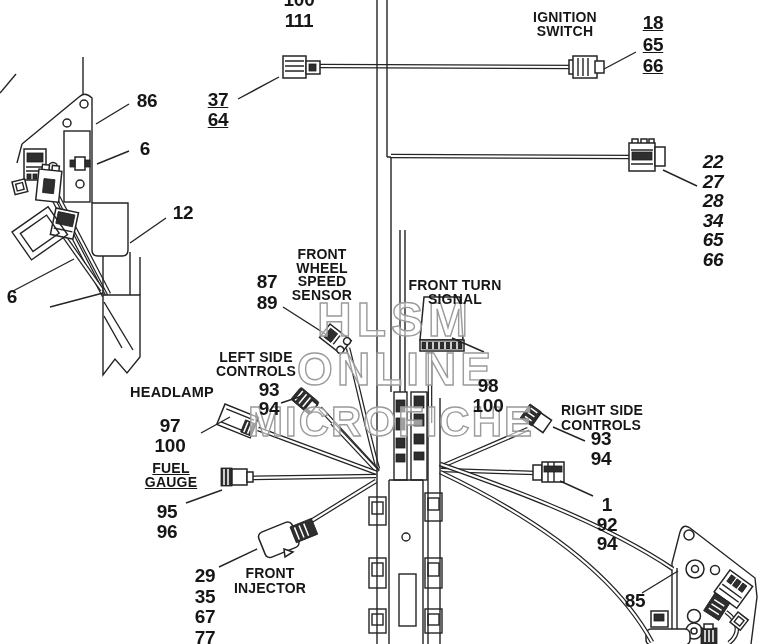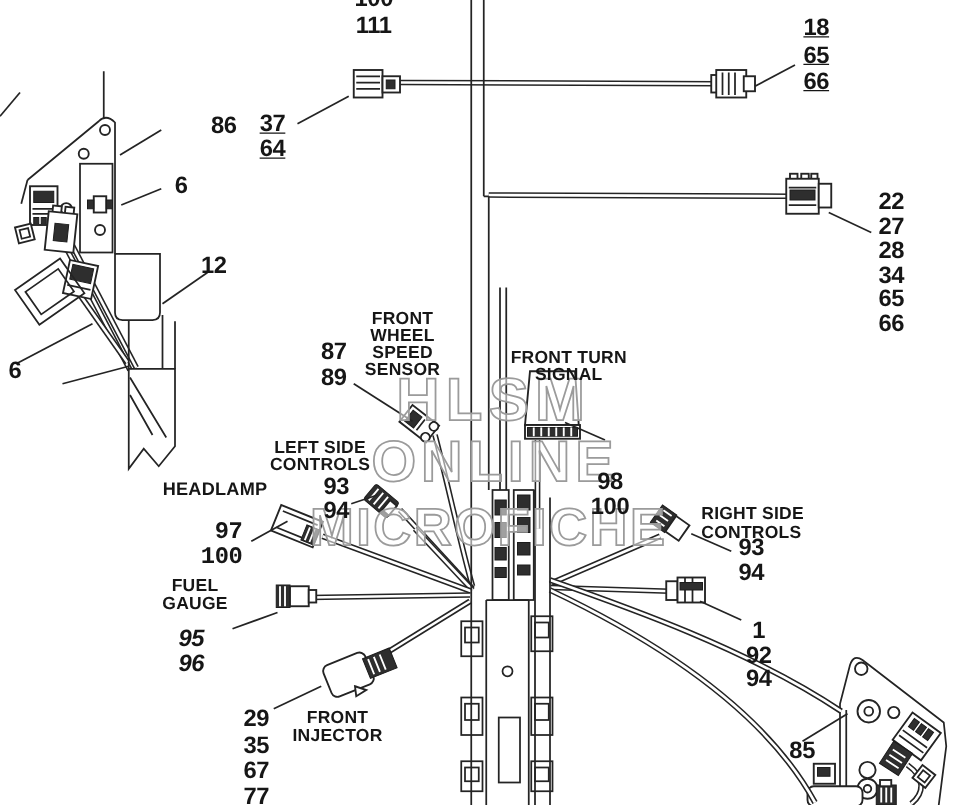--- a/index.html
+++ b/index.html
@@ -296,73 +296,75 @@
     <text class="wm" x="391" y="436" font-size="42" letter-spacing="2">MICROFICHE</text>
   </g>
 </svg>
 
 <div class="num" style="left:281px;top:-11px;width:36px;line-height:21px;">100
 111</div>
 
 <div class="num" style="left:196px;top:90px;width:44px;text-decoration:underline;">37
 64</div>
 
+<div class="lbl" style="left:503px;top:10px;width:124px;">IGNITION
+SWITCH</div>
 <div class="num" style="left:638px;top:12px;width:30px;line-height:21.5px;text-decoration:underline;">18
 65
 66</div>
 
-<div class="num" style="left:698px;top:152px;width:30px;line-height:19.5px;">22
+<div class="num" style="left:698px;top:152px;width:30px;line-height:19.5px;font-style:italic;">22
 27
 28
 34
 65
 66</div>
 
-<div class="num" style="left:132px;top:91px;width:30px;margin-left:32px;">86</div>
+<div class="num" style="left:132px;top:91px;width:30px;">86</div>
 <div class="num" style="left:135px;top:139px;width:20px;">6</div>
-<div class="num" style="left:156px;top:203px;width:30px;">12</div>
+<div class="num" style="left:168px;top:203px;width:30px;">12</div>
 <div class="num" style="left:2px;top:287px;width:20px;">6</div>
 
 <div class="lbl" style="left:270px;top:248px;width:104px;line-height:13.5px;">FRONT
 WHEEL
 SPEED
 SENSOR</div>
 <div class="num" style="left:252px;top:272px;width:30px;line-height:20.5px;">87
 89</div>
 
 <div class="lbl" style="left:393px;top:278px;width:124px;">FRONT TURN
 SIGNAL</div>
 <div class="num" style="left:468px;top:340px;width:40px;line-height:19.5px;text-align:center;margin-top:36px;">98
 100</div>
 
 <div class="lbl" style="left:194px;top:350px;width:124px;text-align:center;">LEFT SIDE
 CONTROLS</div>
 <div class="num" style="left:254px;top:380px;width:30px;line-height:19px;">93
 94</div>
 
 <div class="lbl" style="left:126px;top:385px;width:92px;font-size:14.5px;">HEADLAMP</div>
-<div class="num" style="left:146px;top:416px;width:48px;line-height:19.5px;text-align:right;font-family:Liberation Mono, monospace;">97
+<div class="num" style="left:146px;top:416px;width:48px;line-height:19.5px;text-align:center;">97
 100</div>
 
-<div class="lbl" style="left:114px;top:461px;width:84px;">FUEL
+<div class="lbl" style="left:129px;top:461px;width:84px;text-decoration:underline;">FUEL
 GAUGE</div>
-<div class="num" style="left:138px;top:502px;width:30px;line-height:19.5px;font-style:italic;">95
+<div class="num" style="left:152px;top:502px;width:30px;line-height:19.5px;">95
 96</div>
 
 <div class="lbl" style="left:218px;top:566px;width:104px;line-height:15px;">FRONT
 INJECTOR</div>
 <div class="num" style="left:190px;top:566px;width:30px;line-height:20.5px;">29
 35
 67
 77</div>
 
 <div class="lbl" style="left:561px;top:389px;width:110px;line-height:14.5px;text-align:left;margin-top:14px;">RIGHT SIDE
 CONTROLS</div>
 <div class="num" style="left:586px;top:429px;width:30px;line-height:19.5px;">93
 94</div>
 
 <div class="num" style="left:592px;top:495px;width:30px;line-height:19.5px;">1
 92
 94</div>
 
-<div class="num" style="left:618px;top:591px;width:34px;text-align:right;">85</div>
+<div class="num" style="left:618px;top:591px;width:34px;">85</div>
 
 </div>
 
 </body></html>

